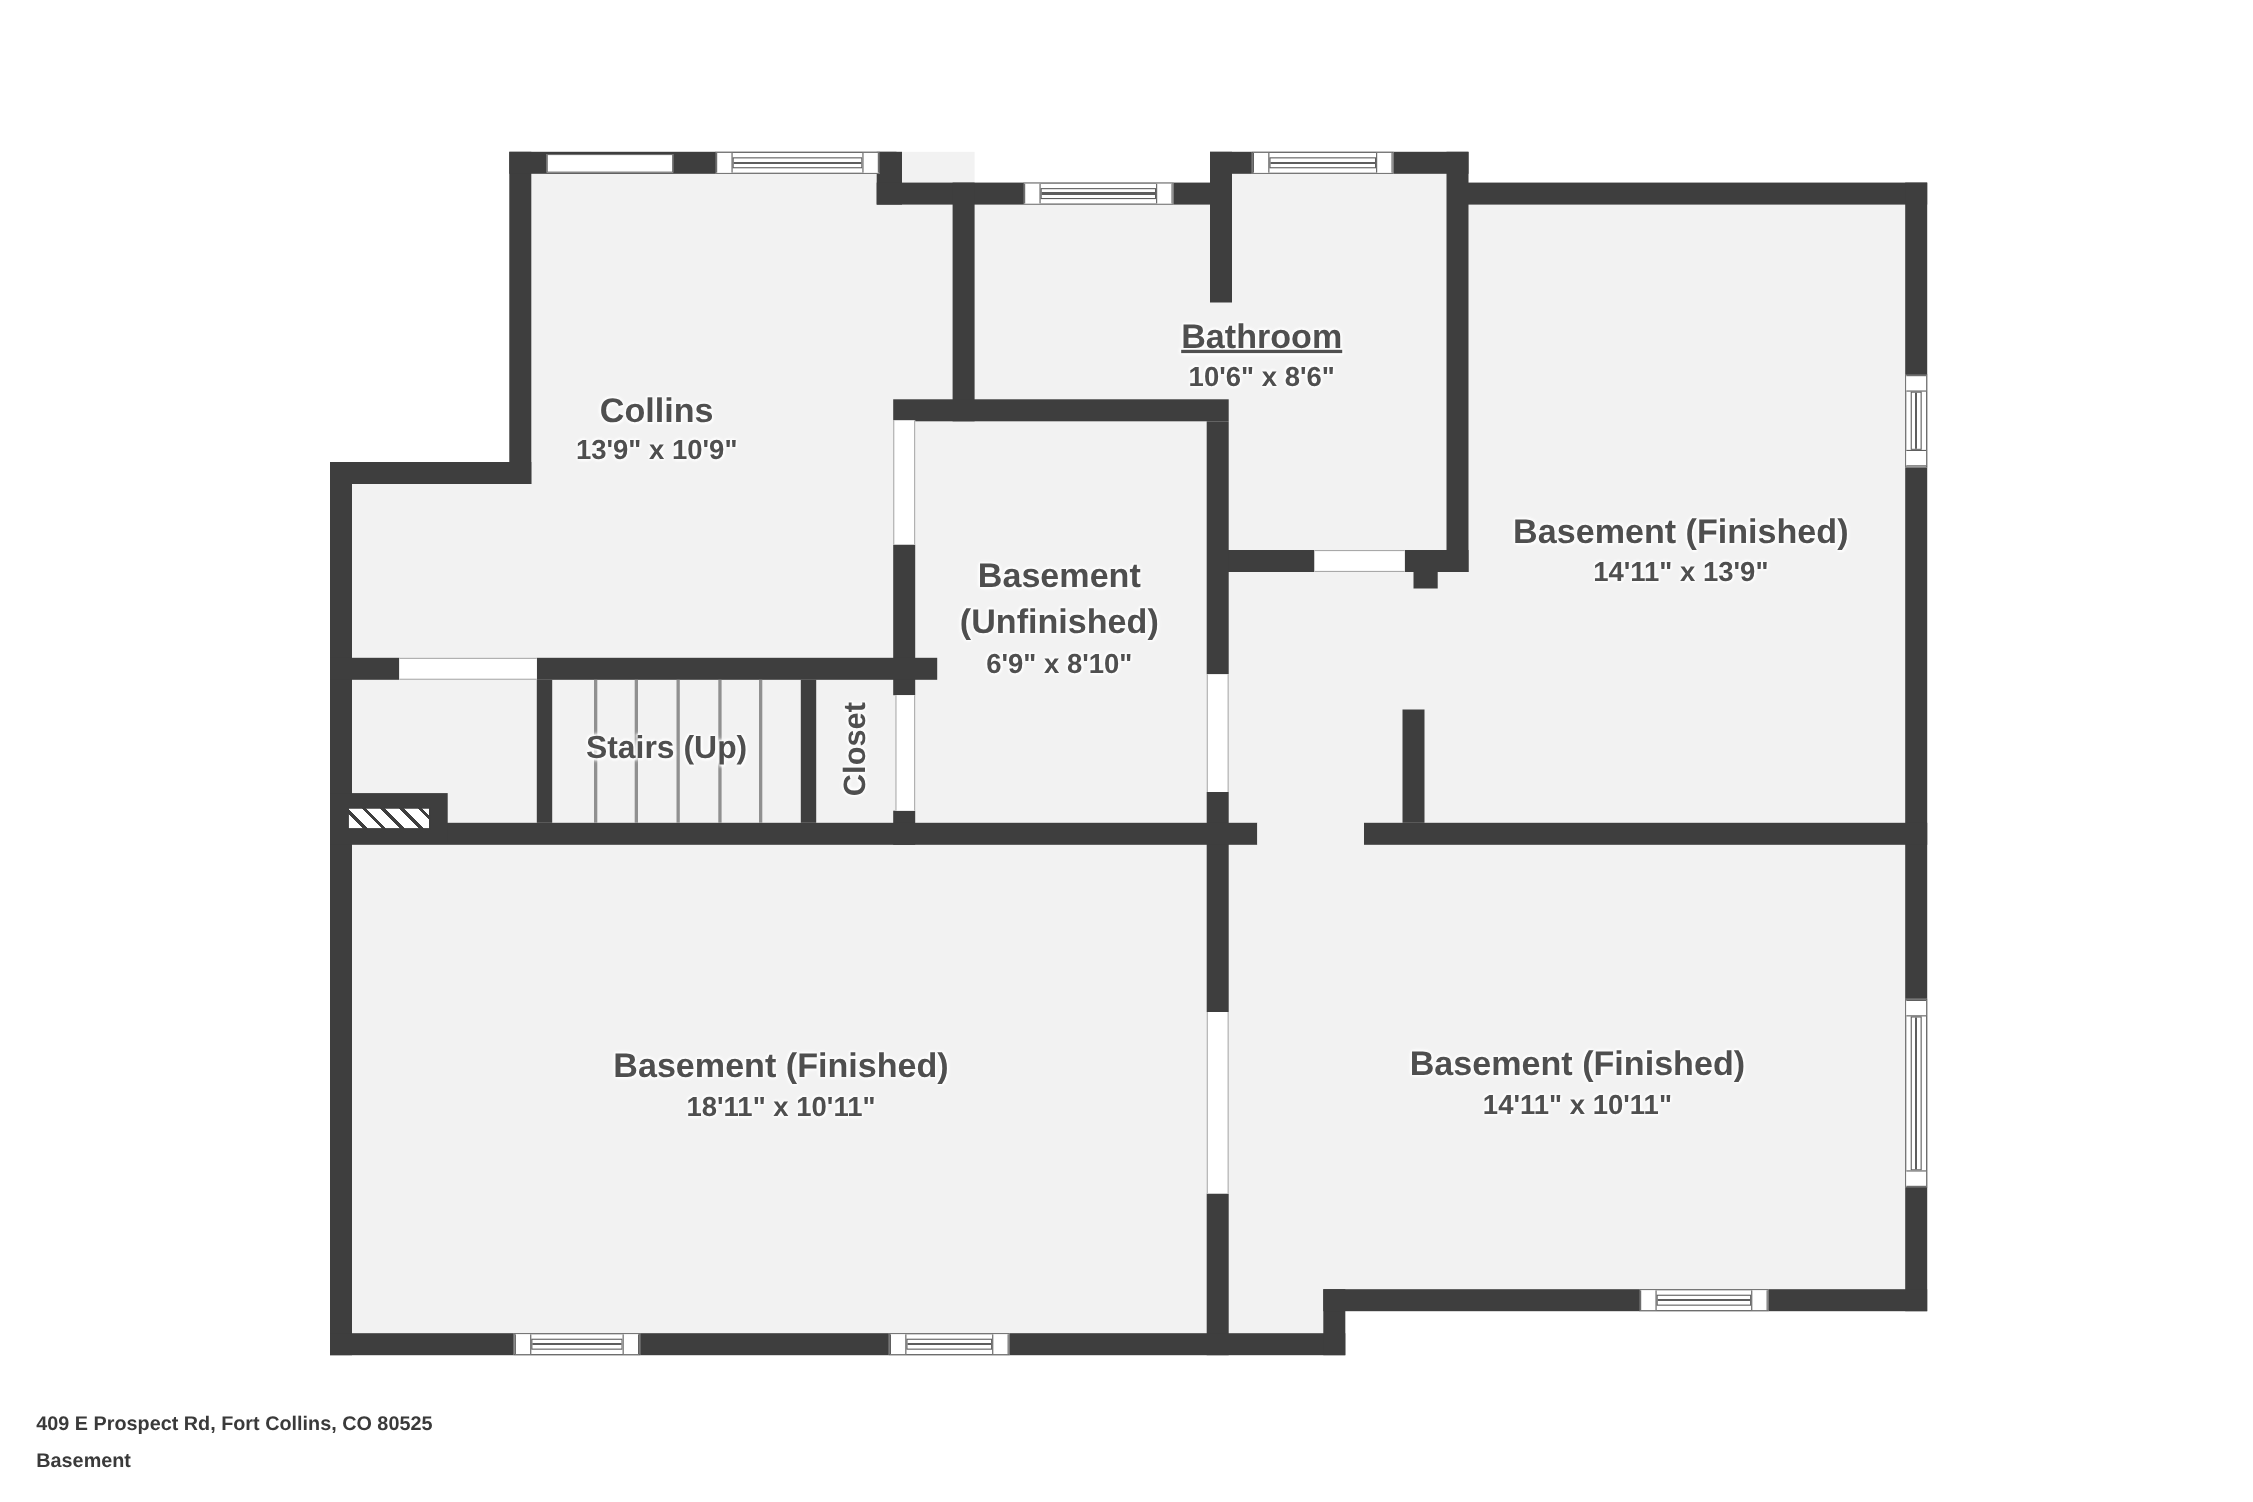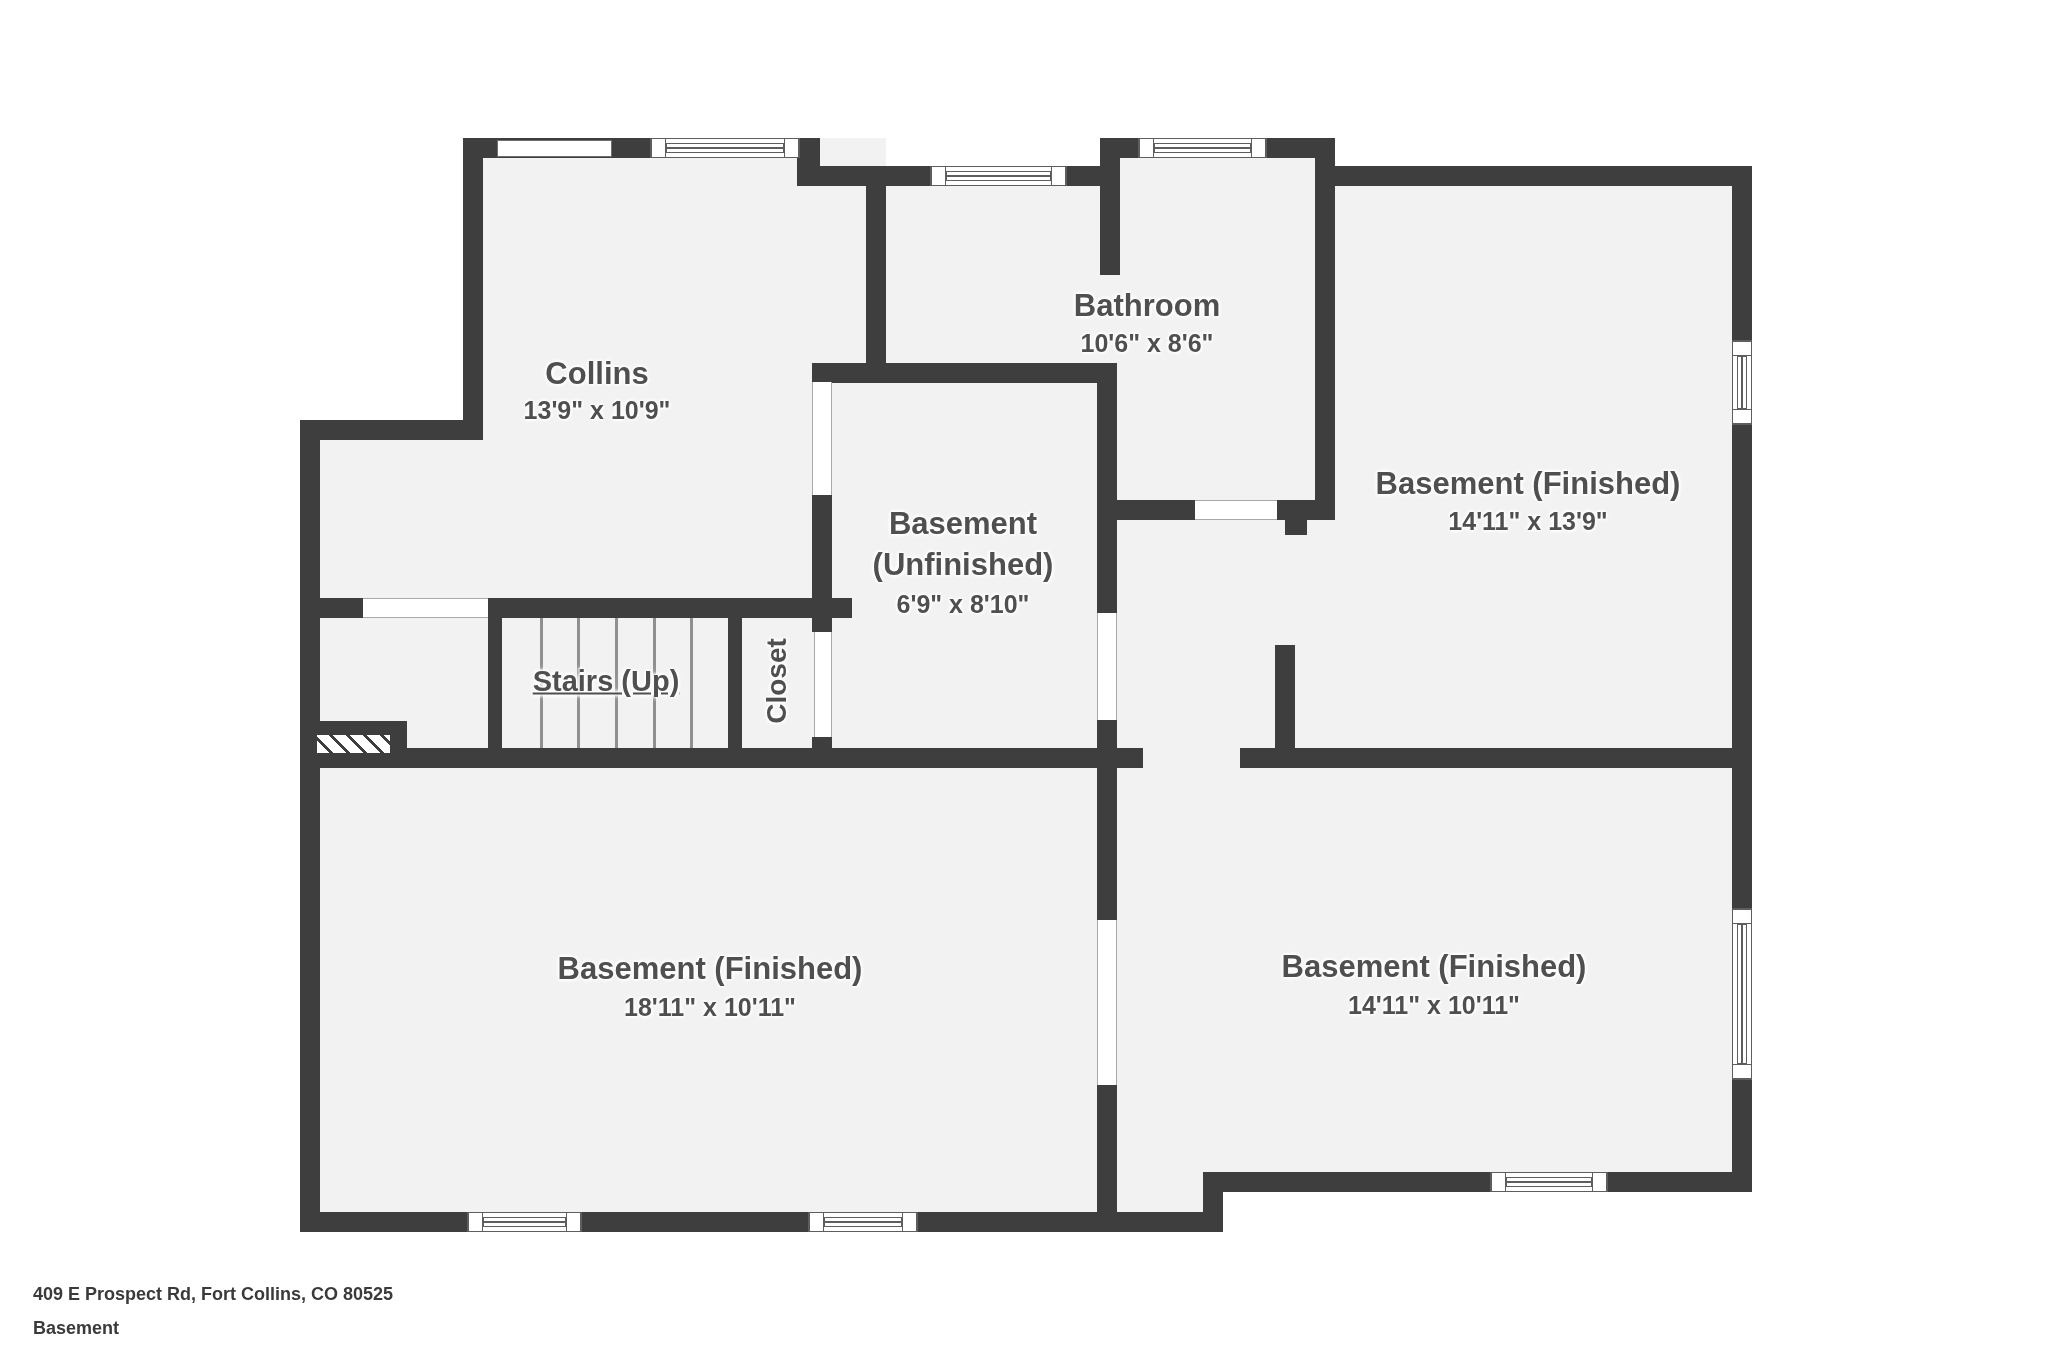--- a/index.html
+++ b/index.html
@@ -150,31 +150,31 @@
 
   <div class="tread" style="left:540px;top:618px;height:130px;"></div>
   <div class="tread" style="left:577px;top:618px;height:130px;"></div>
   <div class="tread" style="left:615px;top:618px;height:130px;"></div>
   <div class="tread" style="left:653px;top:618px;height:130px;"></div>
   <div class="tread" style="left:690px;top:618px;height:130px;"></div>
 
   <div class="lbl name" style="left:597px;top:374px;">Collins</div>
   <div class="lbl dims" style="left:597px;top:410px;">13'9" x 10'9"</div>
 
-  <div class="lbl name" style="left:1147px;top:306px;">Bathroom</div>
+  <div class="lbl name" style="left:1147px;top:306px;text-decoration:underline;">Bathroom</div>
   <div class="lbl dims" style="left:1147px;top:343px;">10'6" x 8'6"</div>
 
   <div class="lbl name" style="left:1528px;top:484px;">Basement (Finished)</div>
   <div class="lbl dims" style="left:1528px;top:521px;">14'11" x 13'9"</div>
 
   <div class="lbl name" style="left:963px;top:524px;">Basement</div>
   <div class="lbl name" style="left:963px;top:565px;">(Unfinished)</div>
   <div class="lbl dims" style="left:963px;top:604px;">6'9" x 8'10"</div>
 
-  <div class="lbl name" style="left:606px;top:681px;font-size:29px;text-decoration:underline;">Stairs (Up)</div>
+  <div class="lbl name" style="left:606px;top:681px;font-size:29px;">Stairs (Up)</div>
   <div class="lbl name rot" style="left:777px;top:681px;font-size:28px;">Closet</div>
 
   <div class="lbl name" style="left:710px;top:969px;">Basement (Finished)</div>
   <div class="lbl dims" style="left:710px;top:1007px;">18'11" x 10'11"</div>
 
   <div class="lbl name" style="left:1434px;top:967px;">Basement (Finished)</div>
   <div class="lbl dims" style="left:1434px;top:1005px;">14'11" x 10'11"</div>
 
   <div class="footer-line" style="left:33px;top:1284px;">409 E Prospect Rd, Fort Collins, CO 80525</div>
   <div class="footer-line" style="left:33px;top:1318px;">Basement</div>

